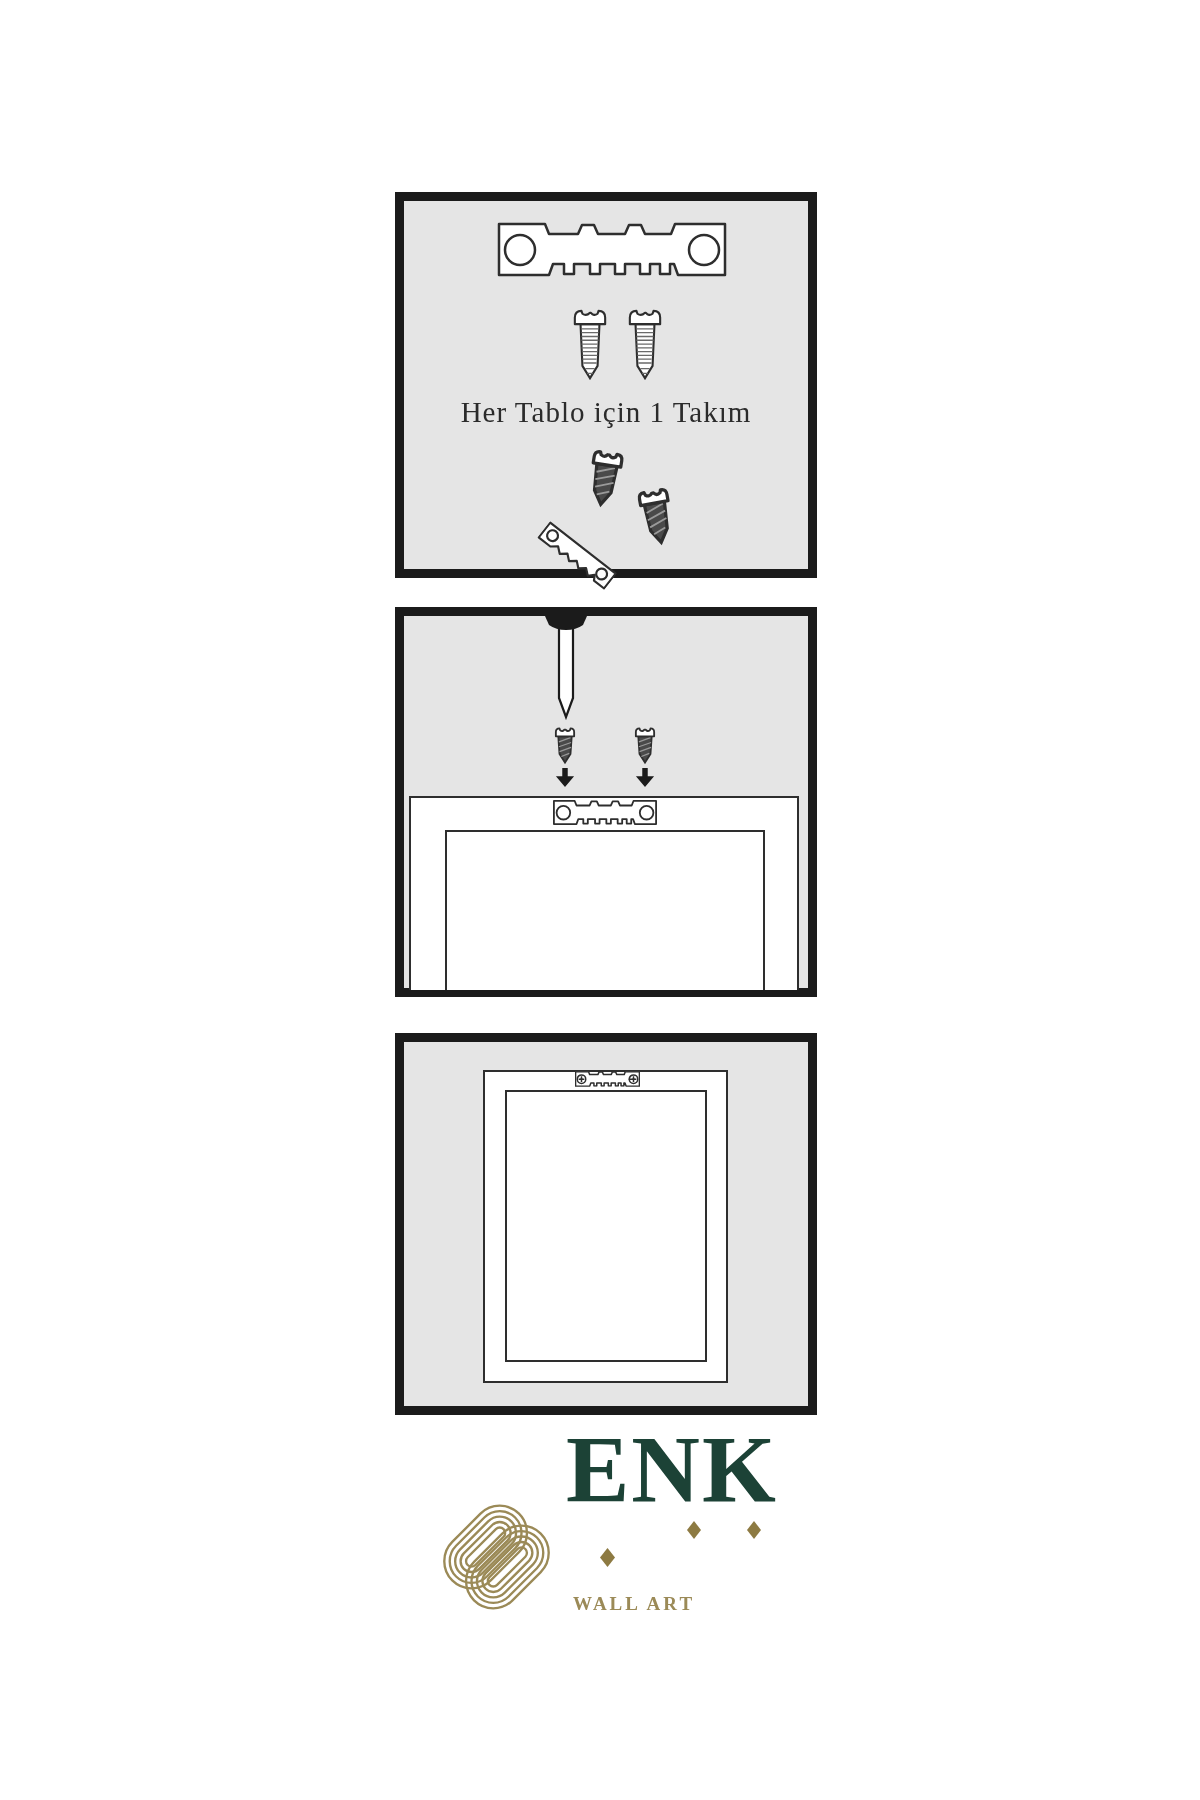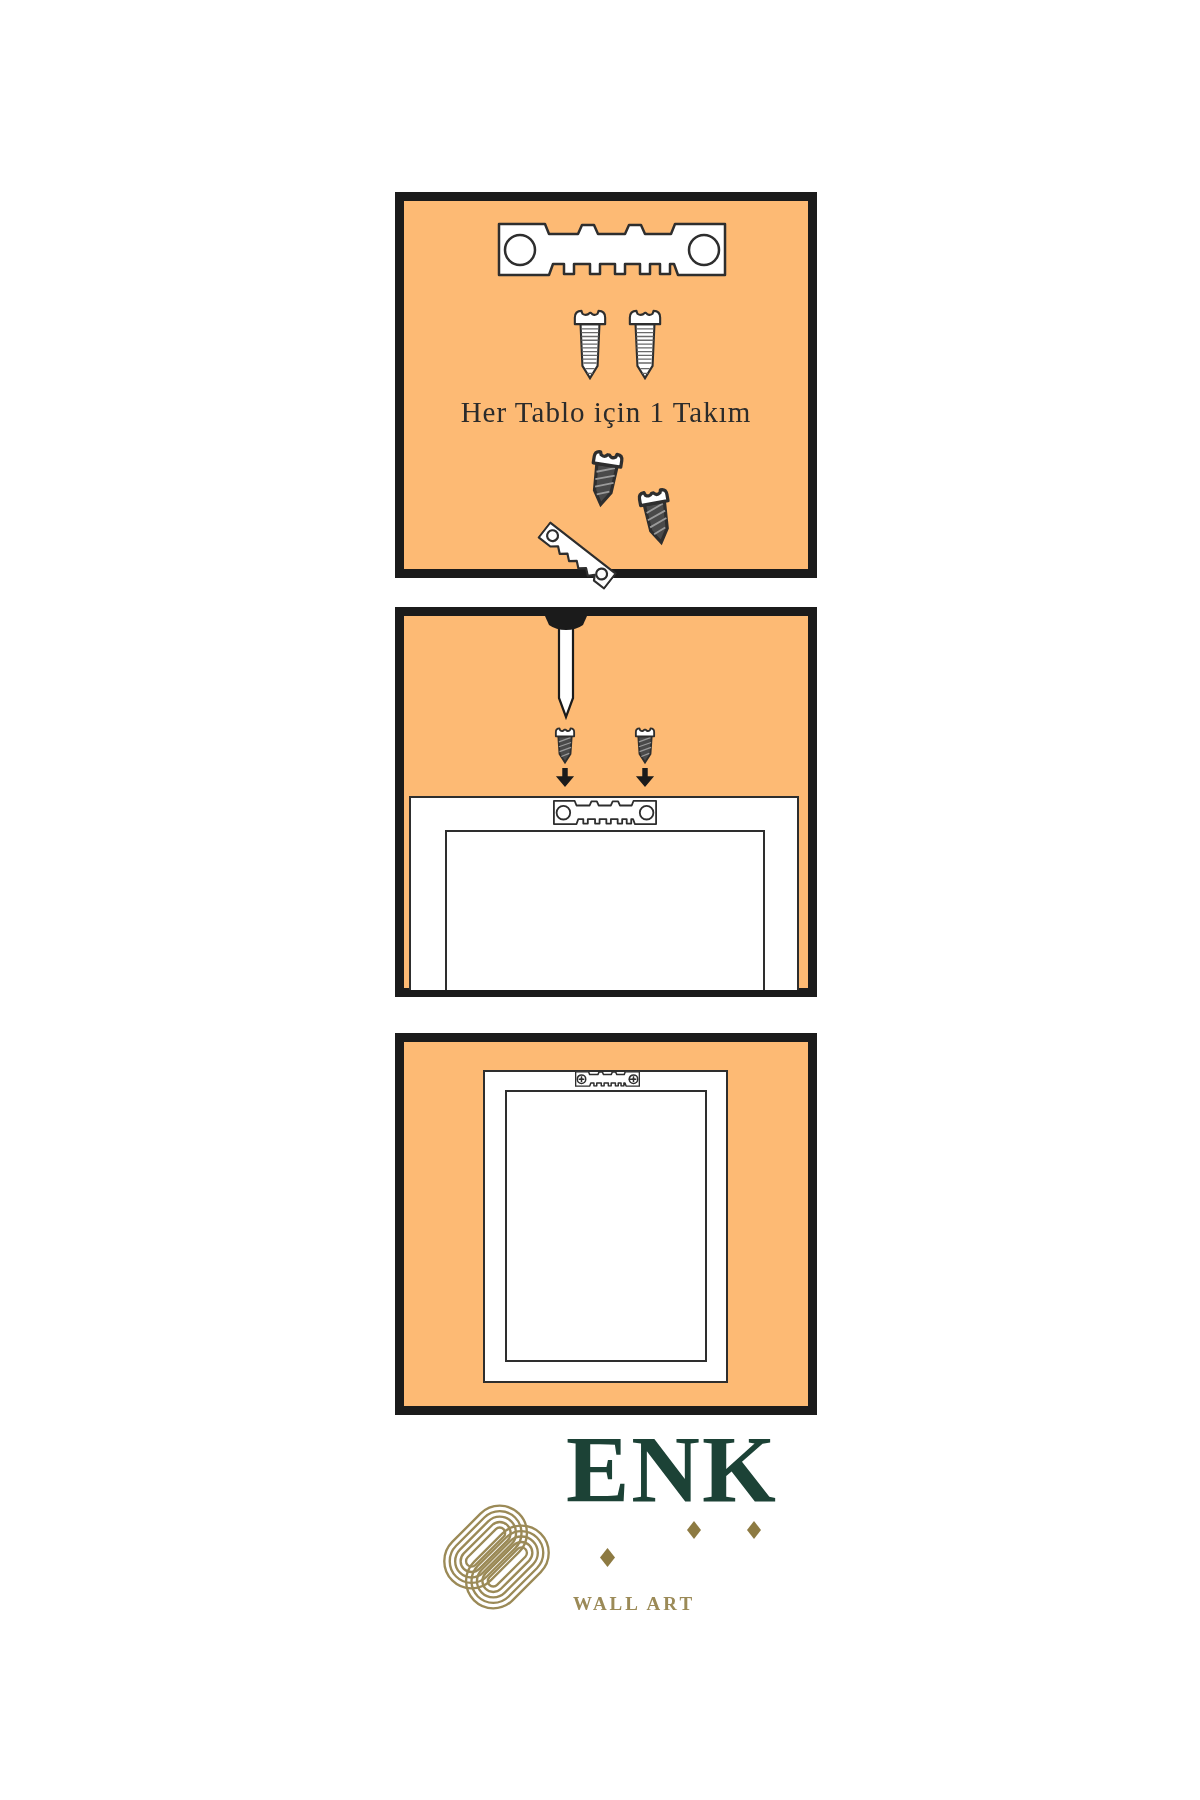--- a/index.html
+++ b/index.html
@@ -11,21 +11,21 @@
     --green:#1c4236;
     --text:#2b2b2b;
   }
   html,body{margin:0;padding:0;background:#fff;}
   #sheet{
     position:relative;width:1200px;height:1800px;background:#ffffff;
     font-family:"Liberation Serif", serif;overflow:hidden;
   }
   .panel{
     position:absolute;left:395px;width:404px;
-    border:9px solid var(--line);background:#fdba74;
+    border:9px solid var(--line);background:#e5e5e5;
   }
   .abs{position:absolute;}
   svg{display:block;overflow:visible;}
   .caption{
     position:absolute;left:0;right:0;text-align:center;
     font-size:29px;letter-spacing:1px;color:var(--text);
     font-family:"Liberation Serif", serif;white-space:nowrap;
   }
   .rect-line{position:absolute;border:2px solid var(--art-line);background:#fff;}
   .no-bottom{border-bottom:none;}

